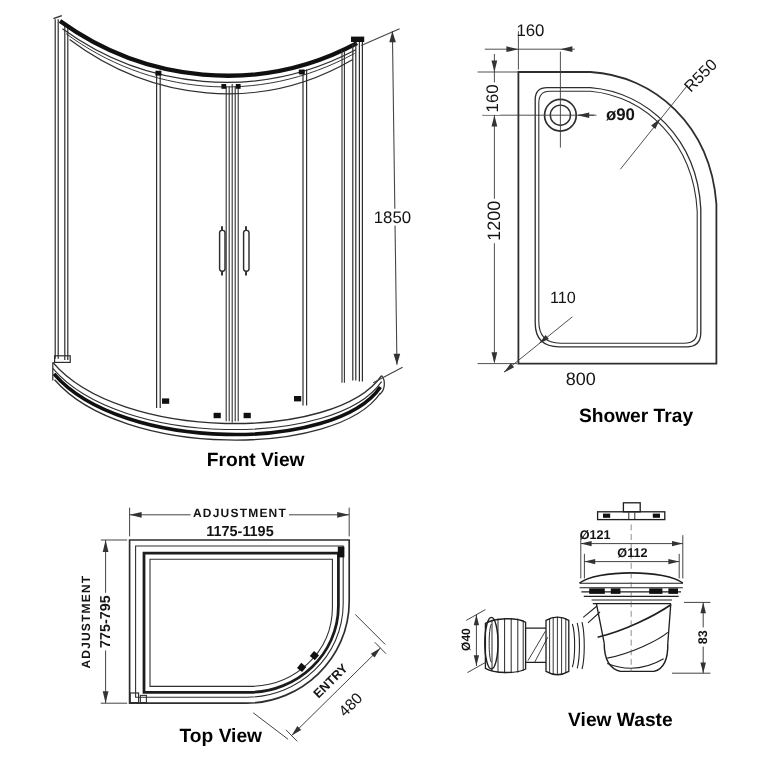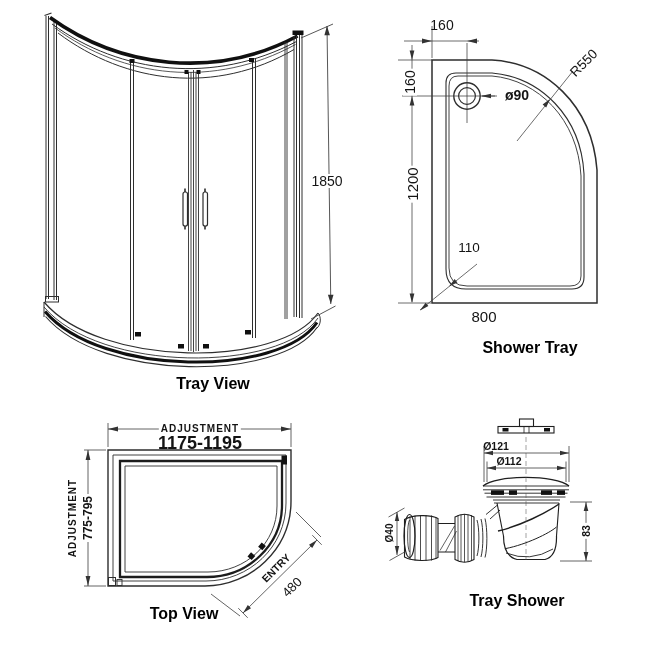--- a/index.html
+++ b/index.html
@@ -9,21 +9,21 @@
   .t{position:absolute;transform:translate(-50%,-50%);color:#141414;white-space:nowrap;
      font-family:"Liberation Sans",sans-serif;line-height:1;}
   .rv{transform:translate(-50%,-50%) rotate(-90deg);}
   .rd{transform:translate(-50%,-50%) rotate(-45deg);}
   .bg{background:#ffffff;padding:0 2px;}
   .rv.bg,.rd.bg{padding:0 2px;}
   .lbl{font-weight:bold;font-size:16px;color:#000;}
   .dim{font-size:14px;}
   .dimS{font-size:13.5px;}
   .adj{font-size:10px;font-weight:bold;letter-spacing:1px;}
-  .rng{font-size:18px;font-weight:bold;}
+  .rng{font-size:12px;font-weight:bold;}
   .rng2{font-size:12px;font-weight:bold;}
   .twd{font-size:10.5px;font-weight:bold;}
 </style>
 </head>
 <body>
 
 <div id="canvas">
 
 <svg id="art" width="650" height="650" viewBox="0 0 650 650">
 
@@ -189,38 +189,38 @@
       <polygon points="566,468 557,465.8 557,470.2"></polygon>
       <polygon points="586,502 583.7,511 588.3,511"></polygon>
       <polygon points="586,561 583.7,552 588.3,552"></polygon>
       <polygon points="397,512 394.8,521 399.2,521"></polygon>
       <polygon points="397,555 394.8,546 399.2,546"></polygon>
     </g>
   </g>
 </svg>
 
   <div class="t dim bg" style="left:327px;top:181px;">1850</div>
-  <div class="t lbl" style="left:213px;top:384px;">Tray View</div>
+  <div class="t lbl" style="left:213px;top:384px;">Front View</div>
 
   <div class="t dim" style="left:442px;top:25px;">160</div>
   <div class="t dim rv bg" style="left:410px;top:82px;">160</div>
   <div class="t dim rv bg" style="left:412px;top:184px;font-size:15px;">1200</div>
   <div class="t dim" style="left:517px;top:95px;font-weight:bold;">ø90</div>
   <div class="t dimS rd" style="left:584px;top:63px;">R550</div>
   <div class="t dimS bg" style="left:469px;top:248px;">110</div>
   <div class="t dim" style="left:484px;top:316px;font-size:15px;">800</div>
   <div class="t lbl" style="left:513px;top:348px;margin-left:17px;">Shower Tray</div>
 
   <div class="t adj bg" style="left:200px;top:429px;">ADJUSTMENT</div>
   <div class="t rng" style="left:200px;top:443px;">1175-1195</div>
   <div class="t adj rv" style="left:73px;top:518px;">ADJUSTMENT</div>
   <div class="t rng2 rv bg" style="left:88px;top:518px;">775-795</div>
   <div class="t rd" style="left:276px;top:568px;font-size:10.5px;font-weight:bold;">ENTRY</div>
   <div class="t rd" style="left:292px;top:587px;font-size:13px;">480</div>
   <div class="t lbl" style="left:184px;top:614px;">Top View</div>
 
   <div class="t twd" style="left:496px;top:446px;">Ø121</div>
-  <div class="t twd" style="left:509px;top:461px;">Ø112</div>
+  <div class="t twd" style="left:527px;top:461px;">Ø112</div>
   <div class="t twd rv bg" style="left:586px;top:531px;">83</div>
   <div class="t twd rv" style="left:390px;top:533px;font-size:10px;">Ø40</div>
-  <div class="t lbl" style="left:517px;top:601px;">Tray Shower</div>
+  <div class="t lbl" style="left:517px;top:601px;">View Waste</div>
 
 </div>
 
 </body></html>

